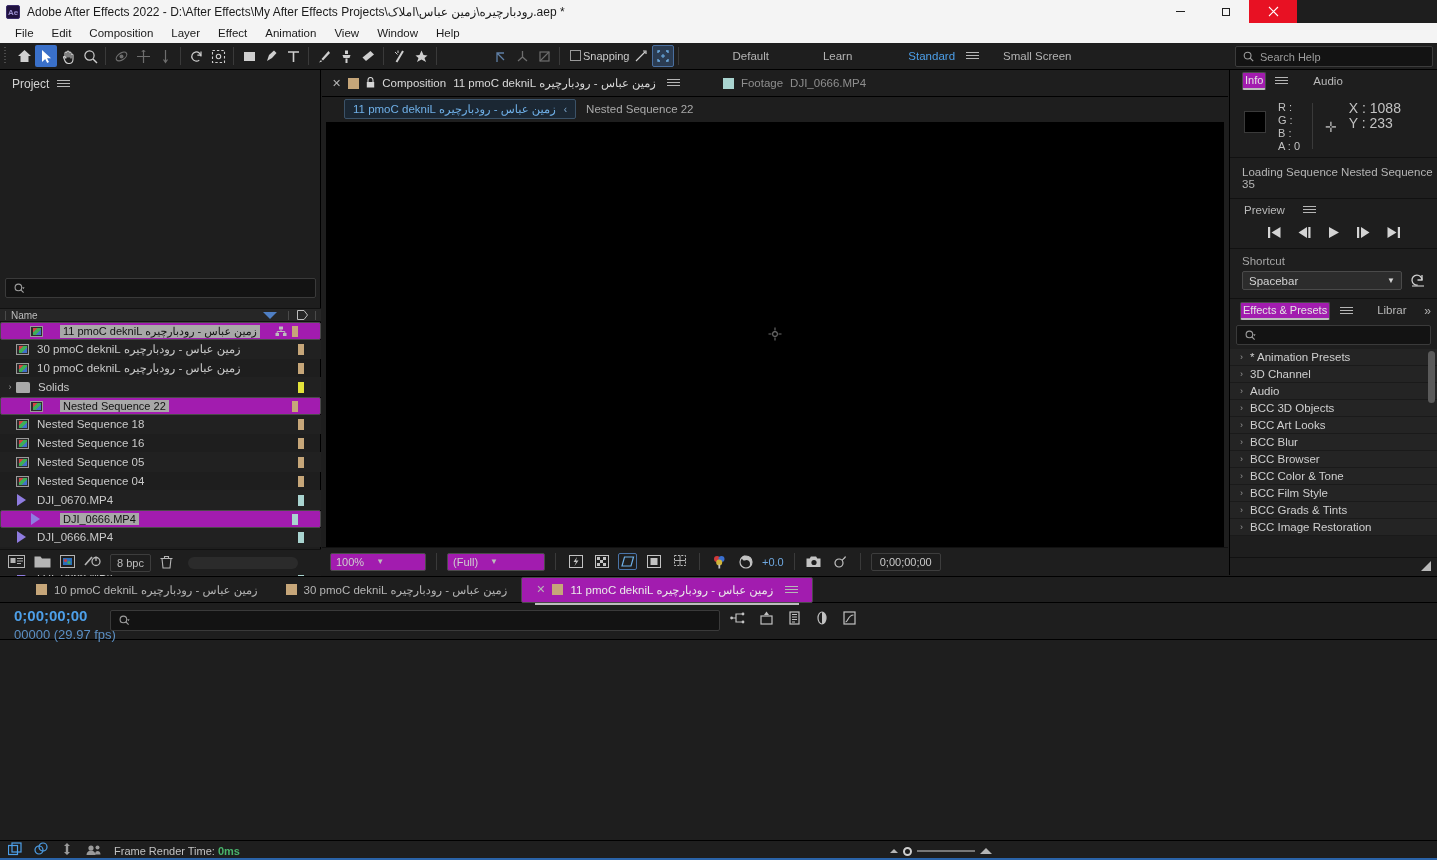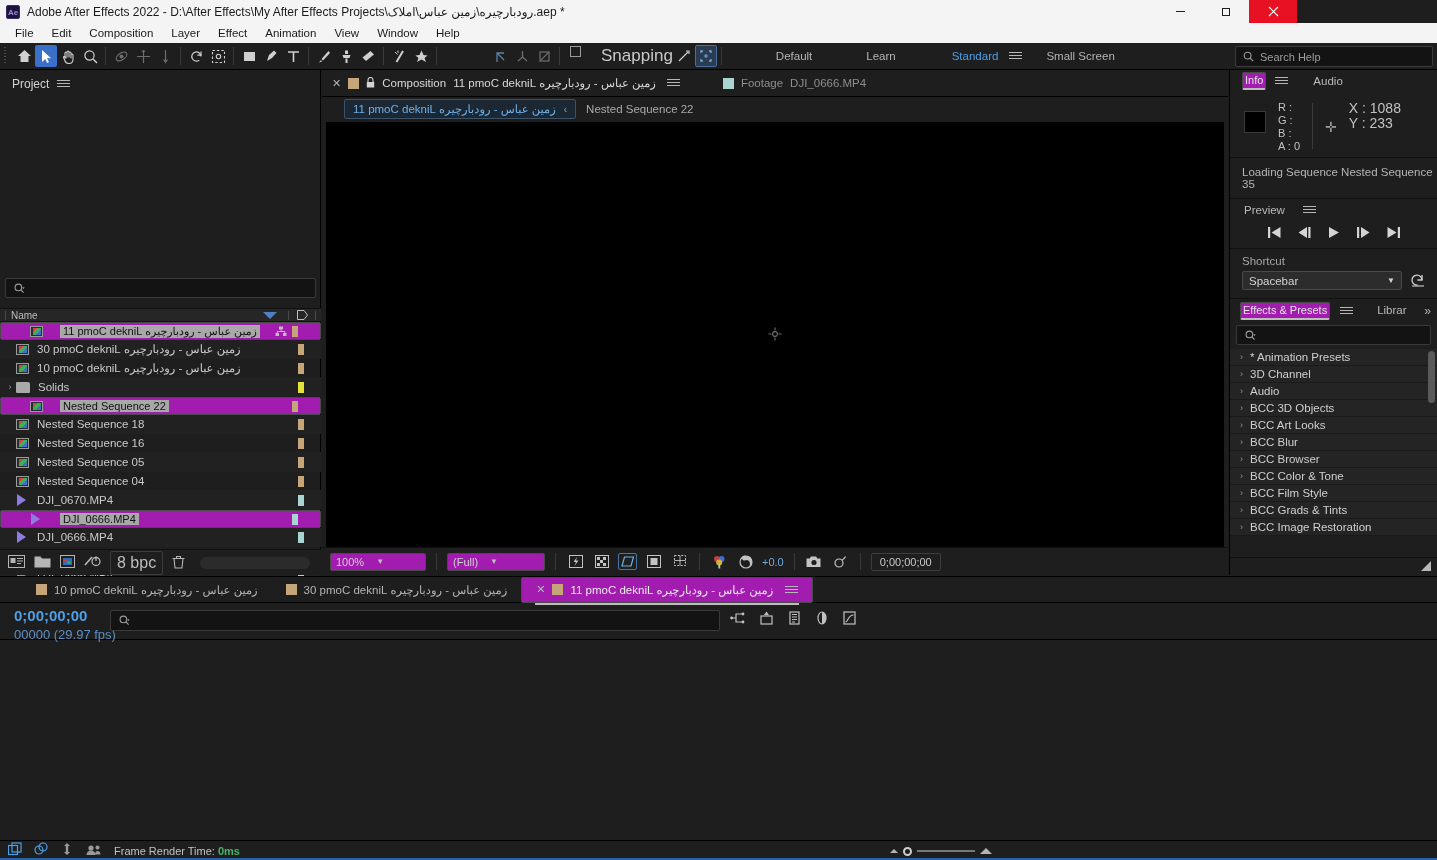--- a/index.html
+++ b/index.html
@@ -48,21 +48,21 @@
   .grip{ width:8px; height:18px; margin-left:2px; margin-right:3px;
     background-image:repeating-linear-gradient(to bottom,#555 0 1px,transparent 1px 3px);
     background-size:2px 3px; background-repeat:repeat-y;
     background-position:2px 0; opacity:.8; }
   .tool{ width:22px;height:22px; display:flex;align-items:center;justify-content:center;
     color:#c9c9c9; position:relative; }
   .tool.on{ background:#3a70c9; color:#fff; border-radius:2px; }
   .tool.dim{ color:#6e6e6e; }
   .tool.boxon{ border:1px solid #4a6f9f; border-radius:2px; background:#2b3c52; }
   .tsep{ width:1px;height:18px;background:#3a3a3a;margin:0 4px; }
-  .snapwrap{ display:flex;align-items:flex-start;gap:20px;margin-left:6px;color:#c9c9c9;font-size:17px;}
+  .snapwrap{ display:flex;align-items:flex-start;gap:2px;margin-left:6px;color:#c9c9c9;font-size:11px;}
   .snapbox{ width:11px;height:11px;border:1px solid #9a9a9a; }
   .ws{ color:#b4b4b4; font-size:11.5px; padding:0 6px; }
   .ws.active{ color:#4d9fe8; }
   .chev2{ margin-left:auto; margin-right:8px; color:#b0b0b0; font-size:13px; }
 
   
   .searchhelp{
     position:absolute; right:4px; top:46px; width:198px; height:21px;
     background:#131313; border:1px solid #3c3c3c; border-radius:2px;
     display:flex; align-items:center; padding-left:7px; gap:6px; color:#9d9d9d;
@@ -109,21 +109,21 @@
     background:linear-gradient(135deg,#d34545 0 33%,#3fae57 33% 66%,#4270c8 66% 100%);}
   .ico-folder{ width:14px;height:11px;background:#a9a9a9;margin-right:5px;flex:none;
     border-radius:1px 2px 1px 1px;}
   .ico-mov{ width:13px;height:12px;margin-right:5px;flex:none;position:relative;}
   .ico-mov:after{content:"";position:absolute;left:1px;top:0;border-left:9px solid #8f7ce0;
     border-top:6px solid transparent;border-bottom:6px solid transparent;}
   .prow .tagwrap{ margin-left:auto; display:flex; align-items:center; gap:5px; padding-right:4px;}
   .netico{ width:12px;height:11px;color:#bdbdbd; }
   .proj-foot{ position:absolute;left:0;bottom:0;width:321px;height:26px;background:#1e1e1e;
     border-top:1px solid #111; display:flex;align-items:center;gap:9px;padding-left:8px;color:#b5b5b5;}
-  .bpc{ background:#1e1e1e;border:1px solid #3d3d3d;border-radius:2px;font-size:16px;
+  .bpc{ background:#1e1e1e;border:1px solid #3d3d3d;border-radius:2px;font-size:11px;
         padding:2px 6px;color:#bdbdbd;}
   .projbar{ width:110px;height:12px;background:#2b2b2b;border-radius:6px;margin-left:6px;}
 
   
   #comp{ left:322px; top:70px; width:906px; height:505px; }
   .comp-tabbar{ height:27px;background:#1e1e1e;display:flex;align-items:center;
     padding-left:10px;gap:7px;border-bottom:1px solid #000;}
   .xbtn{ color:#b6b6b6;font-size:11px;}
   .tabsw{ width:11px;height:11px;background:#c6a679;}
   .tabsw.teal{ background:#a9d4d0; }

